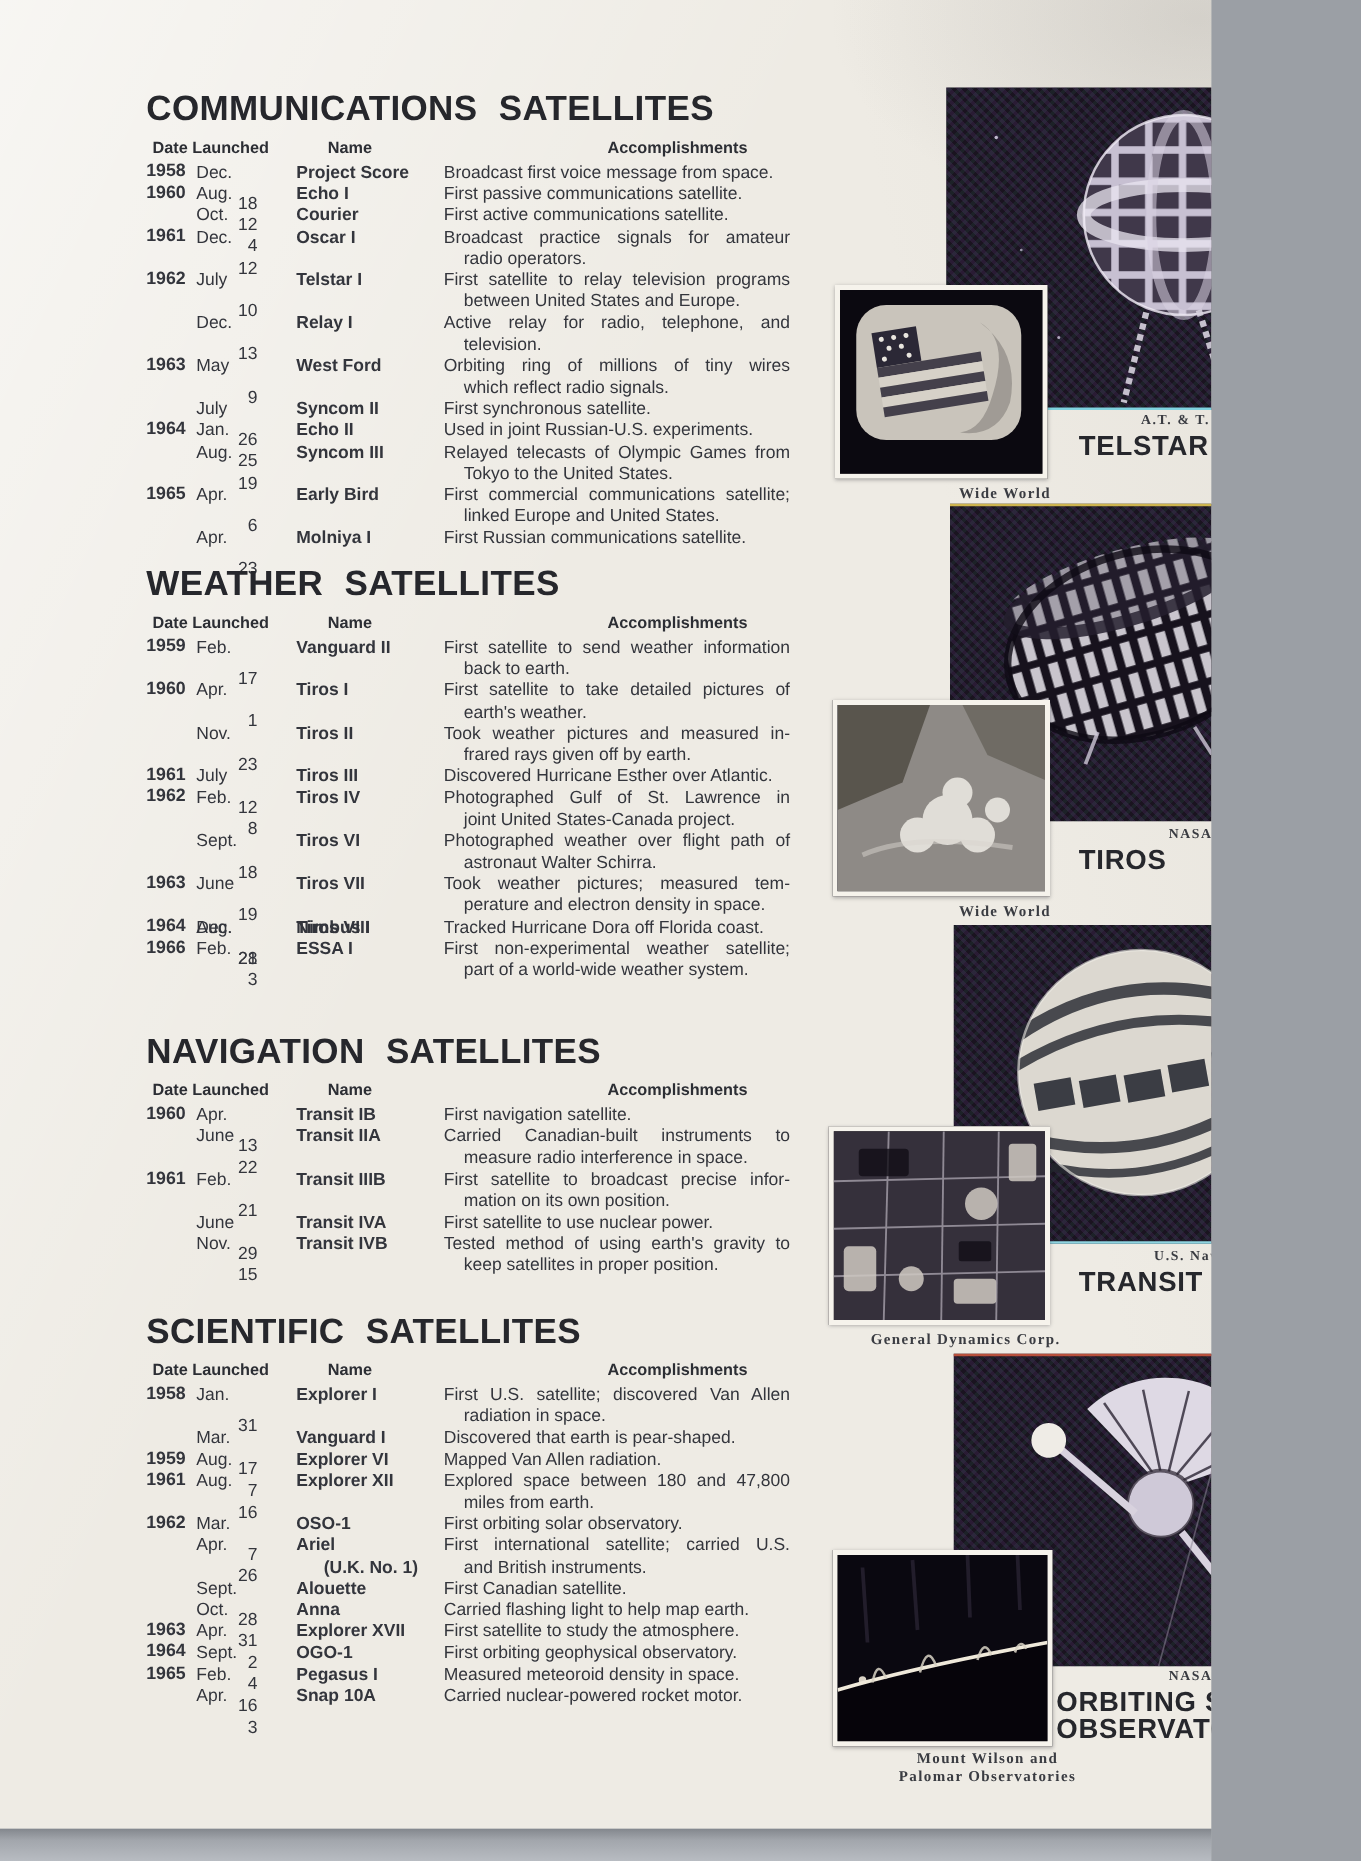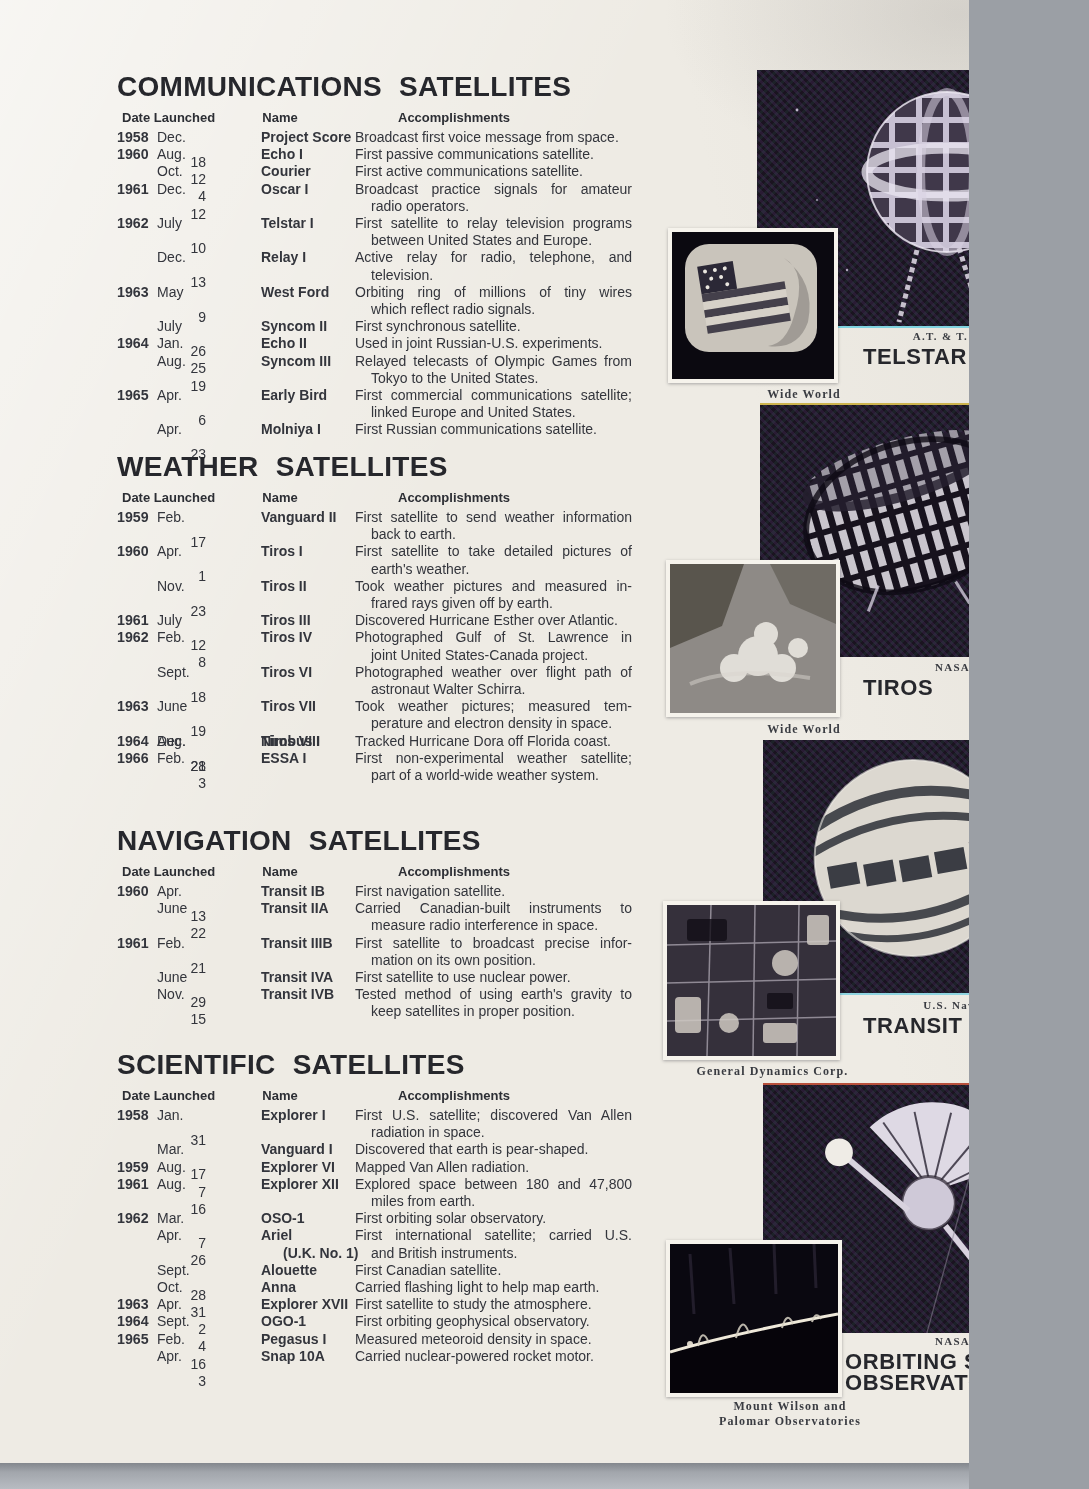--- a/index.html
+++ b/index.html
@@ -18,27 +18,27 @@
         background:linear-gradient(180deg,#83878d 0%,#a2a6ac 35%,#b8bcc2 100%);}
   
   .sat-table{position:absolute;left:117px;width:545px;color:#33353c;}
   .s0{top:70px}.s1{top:450px}.s2{top:824px}.s3{top:1048px}
   .stitle{font:bold 28px/33px "Liberation Sans",sans-serif;color:#26272c;
           letter-spacing:.3px;word-spacing:9px;margin:0 0 7px 0;}
   .thead{position:relative;height:19px;text-decoration:underline;}
   .th{position:absolute;top:0;font:bold 13px/16px "Liberation Sans",sans-serif;color:#2c2e34;white-space:nowrap;}
   .th-date{left:5px;}
   .th-name{left:110px;width:106px;text-align:center;}
-  .th-acc{left:281px;width:200px;text-align:left;}
+  .th-acc{left:281px;width:200px;text-align:right;}
   .row{position:relative;padding-left:238px;width:277px;}
   .row span{color:#33353c;}
   .year{position:absolute;left:0;top:0;width:36px;font:bold 14.2px/17.2px "Liberation Sans",sans-serif;}
   .month{position:absolute;left:40px;top:0;width:36px;font:14px/17.2px "Liberation Sans",sans-serif;}
   .day{position:absolute;left:62px;top:0;width:27px;text-align:right;font:14px/17.2px "Liberation Sans",sans-serif;margin-top:25px;}
-  .name{position:absolute;left:120px;top:0;width:116px;font:bold 14px/17.2px "Liberation Sans",sans-serif;margin-left:24px;}
+  .name{position:absolute;left:120px;top:0;width:116px;font:bold 14px/17.2px "Liberation Sans",sans-serif;}
   .nline{display:block;white-space:nowrap;}
   .nline.ind{padding-left:22px;}
   .acc{display:block;font:14px/17.2px "Liberation Sans",sans-serif;}
   .aline{display:block;white-space:nowrap;}
   .aline.jl{text-align:justify;text-align-last:justify;}
   .aline.ind{padding-left:16px;}
   
   .photo{position:absolute;box-sizing:border-box;overflow:hidden;background-color:#1a1420;
          background-image:
            repeating-linear-gradient(45deg, rgba(118,64,152,.17) 0 3px, rgba(0,0,0,0) 3px 6px),

